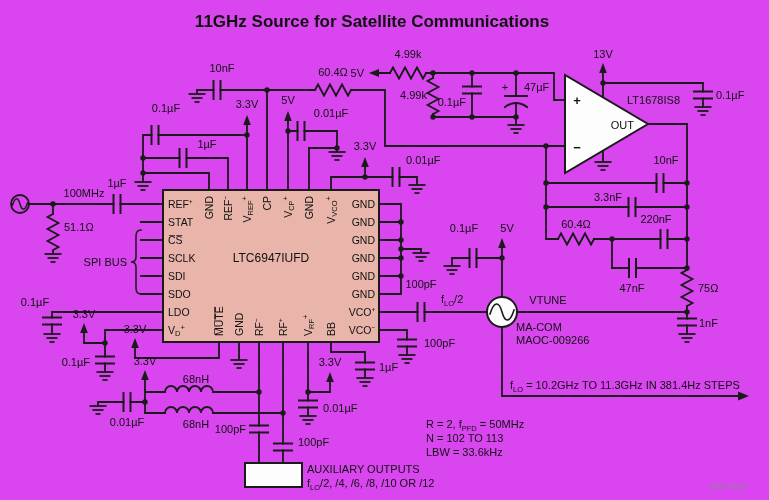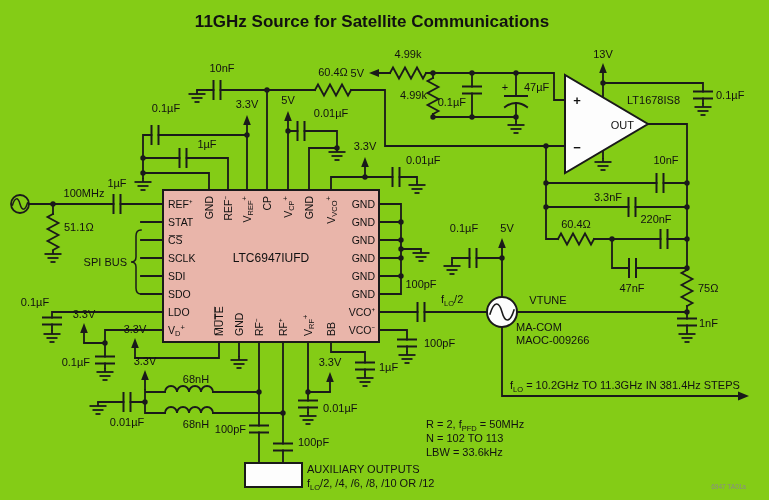--- a/index.html
+++ b/index.html
@@ -1,16 +1,16 @@
 <!DOCTYPE html>
 <html><head>
 <meta charset="utf-8">
 <style>
   html,body{margin:0;padding:0;background:#ffffff;}
-  .page{position:relative;width:769px;height:500px;background:#84cc16;overflow:hidden;
+  .page{position:relative;width:769px;height:500px;background:#d946ef;overflow:hidden;
         font-family:"Liberation Sans",sans-serif;}
   svg{display:block}
   text{fill:#111;font-family:"Liberation Sans",sans-serif;font-size:11px;}
   .ttl{font-size:17px;font-weight:bold;}
   .pin{font-size:10.5px;}
   .part{font-size:12px;}
   .sm{font-size:7.5px;}
   .tiny{font-size:6.5px;fill:#8a8a8a;}
   .opsign{font-size:13px;font-weight:bold;}
   .w{stroke:#1a1a1a;stroke-width:1.8;fill:none;stroke-linecap:square;stroke-linejoin:miter;}

